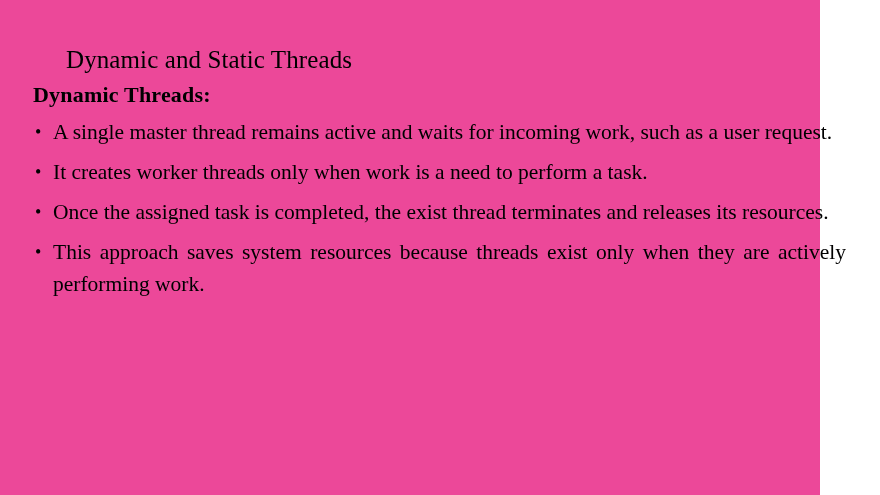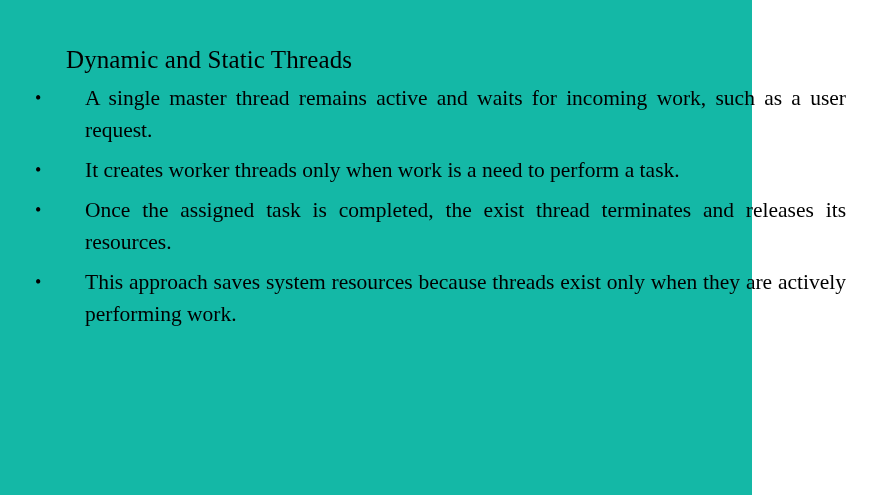--- a/index.html
+++ b/index.html
@@ -9,23 +9,23 @@
   body {
     width: 880px;
     height: 495px;
     background: #ffffff;
     font-family: "Liberation Serif", "DejaVu Serif", serif;
     color: #000000;
     overflow: hidden;
   }
   .slide {
     position: relative;
-    width: 752px;
+    width: 820px;
     height: 495px;
-    background: #14b8a6;
+    background: #ec4899;
   }
   .slide-title {
     position: absolute;
     left: 66px;
     top: 28px;
     font-size: 25px;
     line-height: 30px;
     font-weight: normal;
     letter-spacing: 0.1px;
     white-space: nowrap;
@@ -62,32 +62,32 @@
   }
   .bullet-marker {
     position: absolute;
     left: 2px;
     top: 0;
     font-size: 18px;
     line-height: 32px;
   }
   .bullet-text {
     display: block;
-    margin-left: 32px;
   }
 </style>
 </head>
 <body>
 
 <div class="slide">
 
   <h1 class="slide-title">Dynamic and Static Threads</h1>
 
   <div class="body-block">
 
+    <div class="section-heading">Dynamic Threads:</div>
 
     <ul class="bullet-list">
 
       <li class="bullet-item">
         <span class="bullet-marker">•</span>
         <span class="bullet-text">A single master thread remains active and waits for incoming work, such as a user request.</span>
       </li>
 
       <li class="bullet-item">
         <span class="bullet-marker">•</span>

